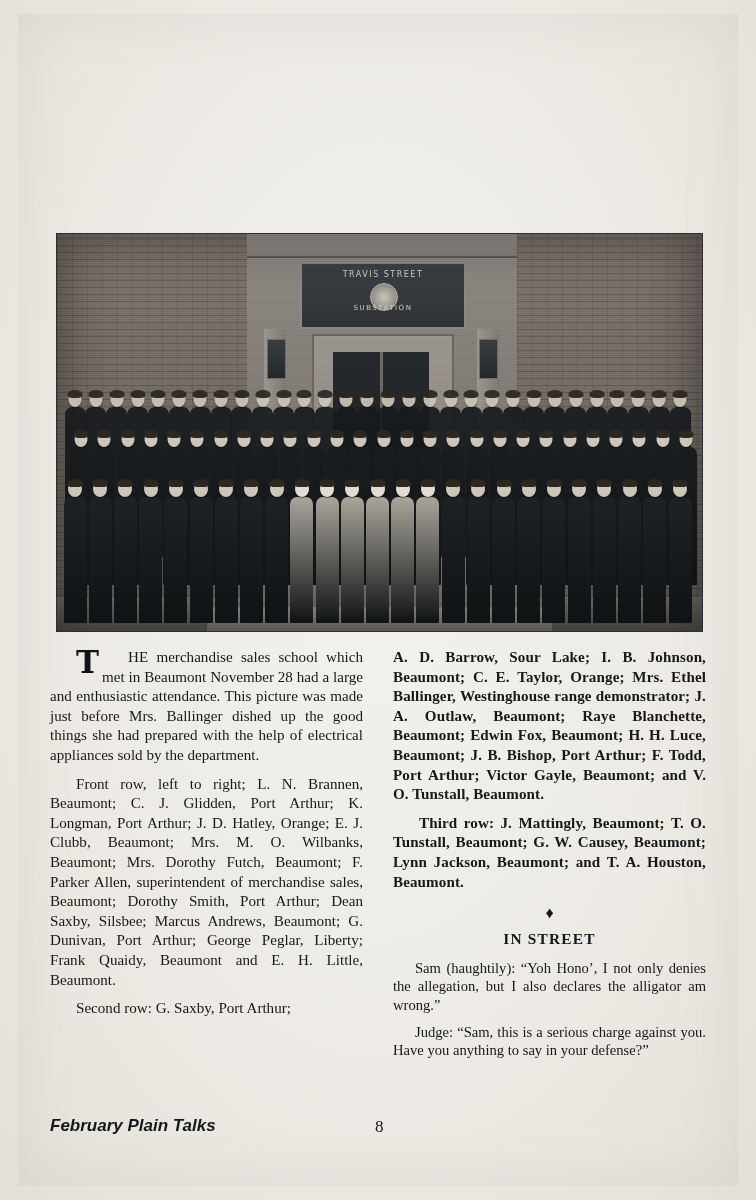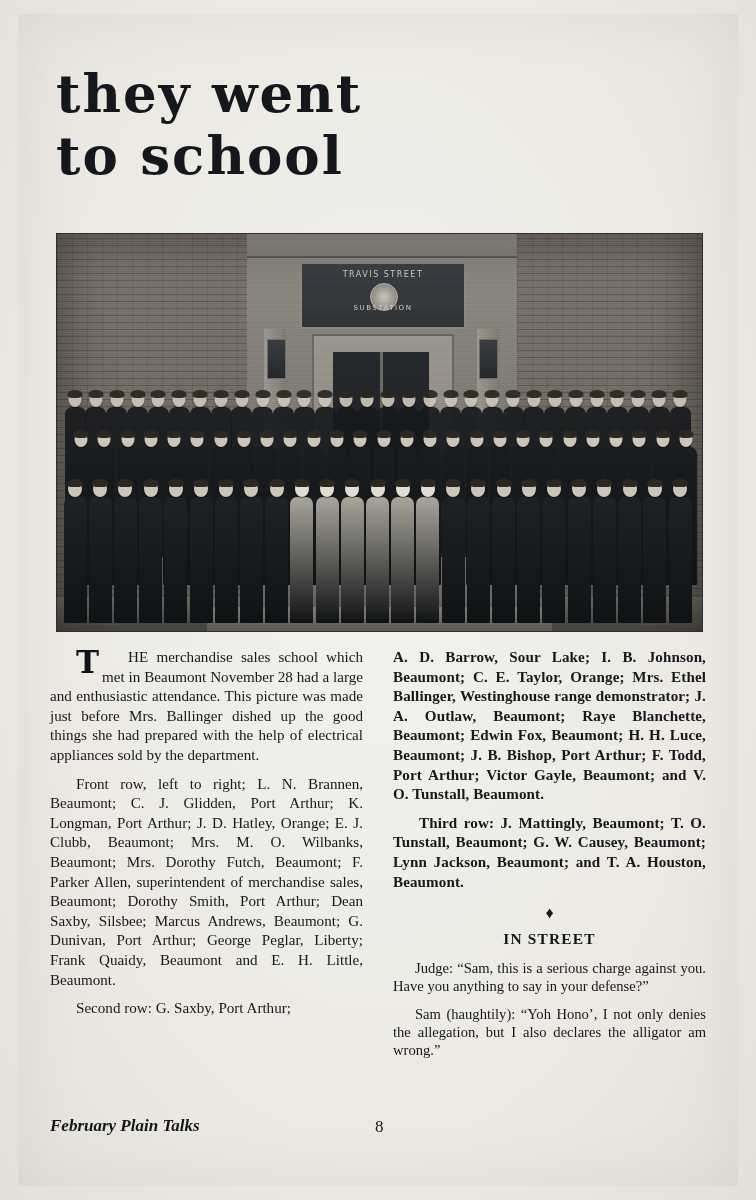--- a/index.html
+++ b/index.html
@@ -260,45 +260,41 @@
   .footer {
     position: absolute;
     left: 50px;
     right: 50px;
     bottom: 60px;
     height: 24px;
   }
   .footer-left {
     position: absolute;
     left: 0; top: 0;
-    font-family: Liberation Serif, serif;
+    font-family: Liberation Sans, sans-serif;
     font-style: italic;
     font-weight: bold;
     font-size: 17px;
     color: #14171a;
   }
   .footer-page {
     position: absolute;
     left: 325px; top: 1px;
     font-family: "Liberation Serif", serif;
     font-size: 17px;
     color: #14171a;
   }
 </style>
 </head>
 <body>
 
 <div class="page">
   <div class="page-inner"></div>
   <div class="paper-edge"></div>
 
-  <div class="title-block">
-    <div class="title-line">they went</div>
-    <div class="title-line second">to school</div>
-  </div>
 
   <div class="photo">
     <div class="ph-sky"></div>
     <div class="ph-brick left"></div>
     <div class="ph-brick right"></div>
     <div class="ph-facade"></div>
     <div class="ph-cornice"></div>
 
     <div class="ph-signpanel">
       <div class="ph-signtext">TRAVIS  STREET</div>
@@ -659,22 +655,22 @@
       <p class="body">Front row, left to right; L. N. Brannen, Beaumont; C. J. Glidden, Port Arthur; K. Longman, Port Arthur; J. D. Hatley, Orange; E. J. Clubb, Beaumont; Mrs. M. O. Wilbanks, Beaumont; Mrs. Dorothy Futch, Beaumont; F. Parker Allen, superintendent of merchandise sales, Beaumont; Dorothy Smith, Port Arthur; Dean Saxby, Silsbee; Marcus Andrews, Beaumont; G. Dunivan, Port Arthur; George Peglar, Liberty; Frank Quaidy, Beaumont and E. H. Little, Beaumont.</p>
       <p class="body">Second row: G. Saxby, Port Arthur;</p>
     </div>
 
     <div class="col right">
       <p class="body noindent bold">A. D. Barrow, Sour Lake; I. B. Johnson, Beaumont; C. E. Taylor, Orange; Mrs. Ethel Ballinger, Westinghouse range demonstrator; J. A. Outlaw, Beaumont; Raye Blanchette, Beaumont; Edwin Fox, Beaumont; H. H. Luce, Beaumont; J. B. Bishop, Port Arthur; F. Todd, Port Arthur; Victor Gayle, Beaumont; and V. O. Tunstall, Beaumont.</p>
       <p class="body bold">Third row: J. Mattingly, Beaumont; T. O. Tunstall, Beaumont; G. W. Causey, Beaumont; Lynn Jackson, Beaumont; and T. A. Houston, Beaumont.</p>
 
       <div class="divider">♦</div>
       <div class="sub-head">IN STREET</div>
+      <p class="joke">Sam (haughtily): “Yoh Hono’, I not only denies the allegation, but I also declares the alligator am wrong.”</p>
       <p class="joke">Judge: “Sam, this is a serious charge against you.  Have you anything to say in your defense?”</p>
-      <p class="joke">Sam (haughtily): “Yoh Hono’, I not only denies the allegation, but I also declares the alligator am wrong.”</p>
     </div>
   </div>
 
   <div class="footer">
     <div class="footer-left">February Plain Talks</div>
     <div class="footer-page">8</div>
   </div>
 </div>
 
 </body></html>

